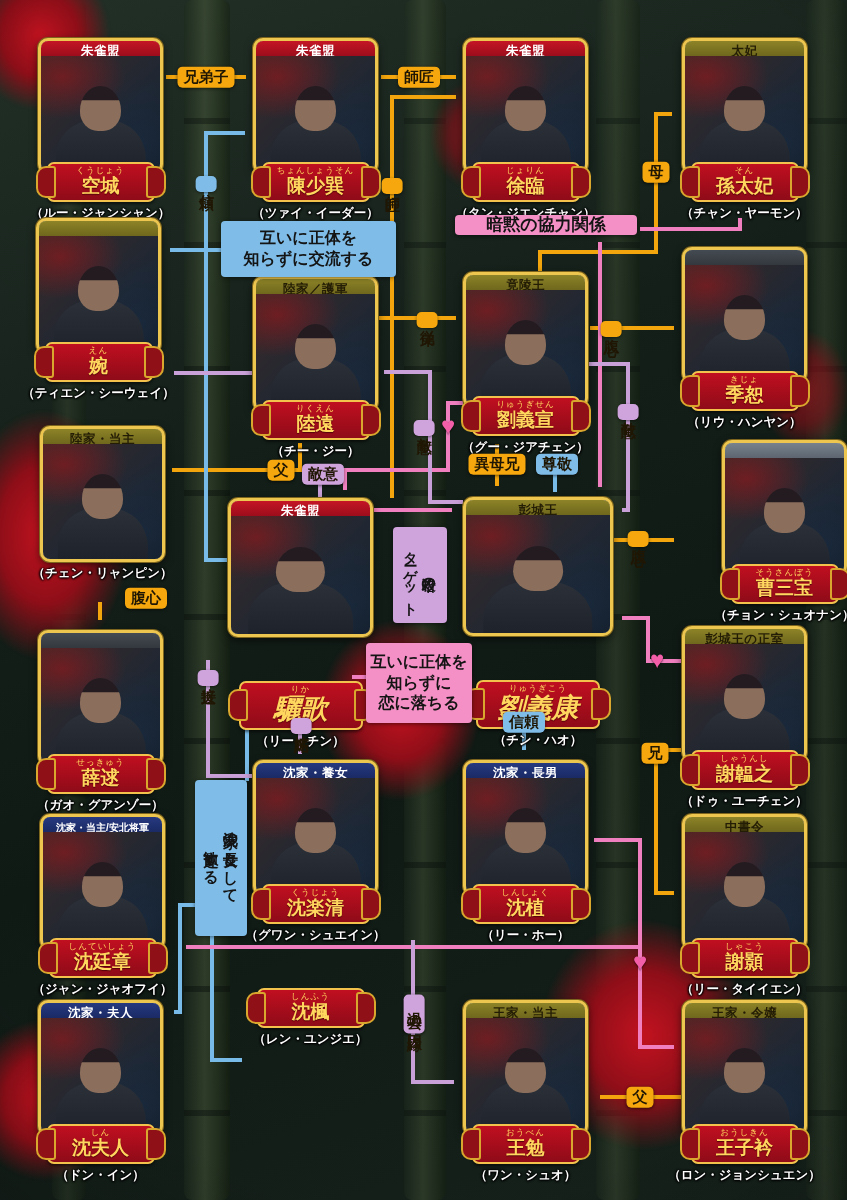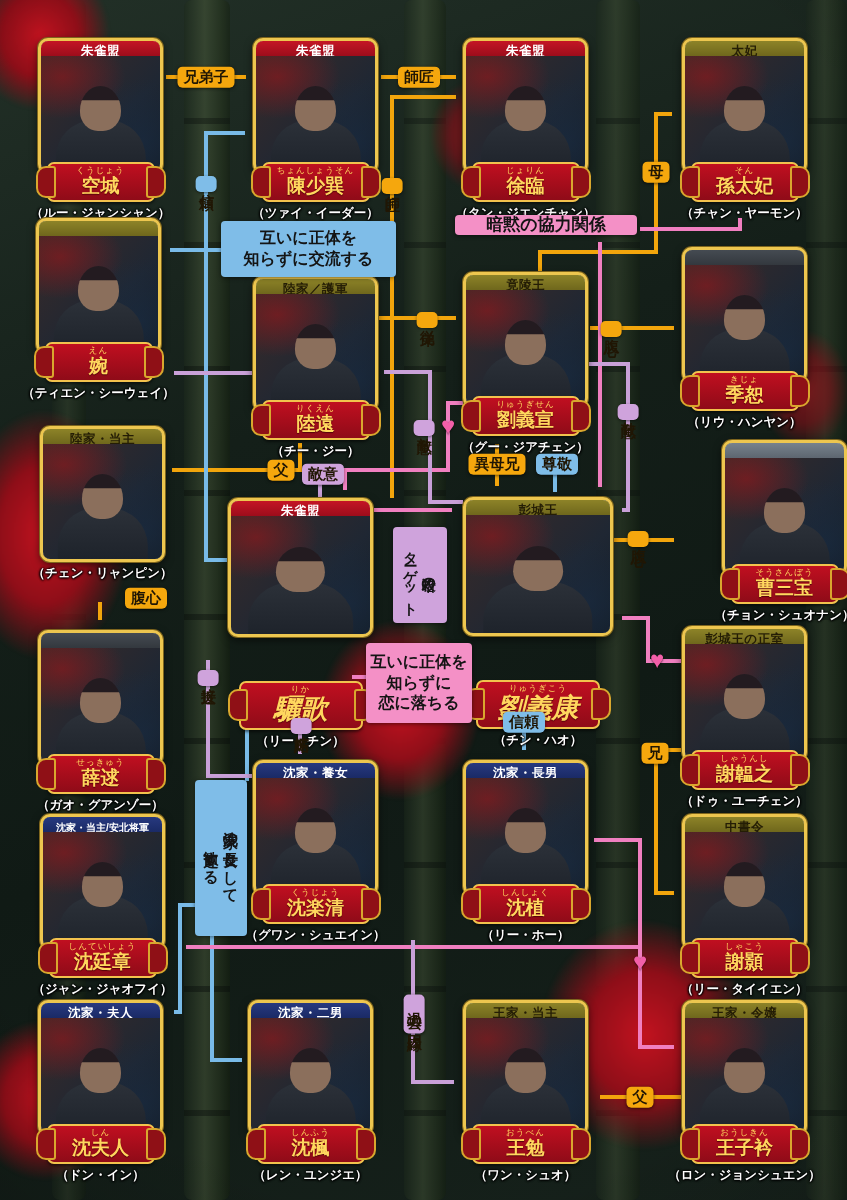--- a/index.html
+++ b/index.html
@@ -411,26 +411,20 @@
         </div>
       </div>
     <div class="plate">
       <div class="furi">しん</div>
       <div class="nm">沈夫人</div>
       </div>
     <div class="romaji">（ドン・イン）</div>
   </div>
 
   <div class="card" style="left:248px;top:1000px">
-    <div class="frame">
-        <div class="banner b-navy">沈家・二男</div>
-      <div class="photo">
-          <div class="bust"></div>
-        </div>
-      </div>
     <div class="plate">
       <div class="furi">しんふう</div>
       <div class="nm">沈楓</div>
       </div>
     <div class="romaji">（レン・ユンジエ）</div>
   </div>
 
   <div class="card" style="left:463px;top:1000px">
     <div class="frame">
         <div class="banner b-olive">王家・当主</div>

